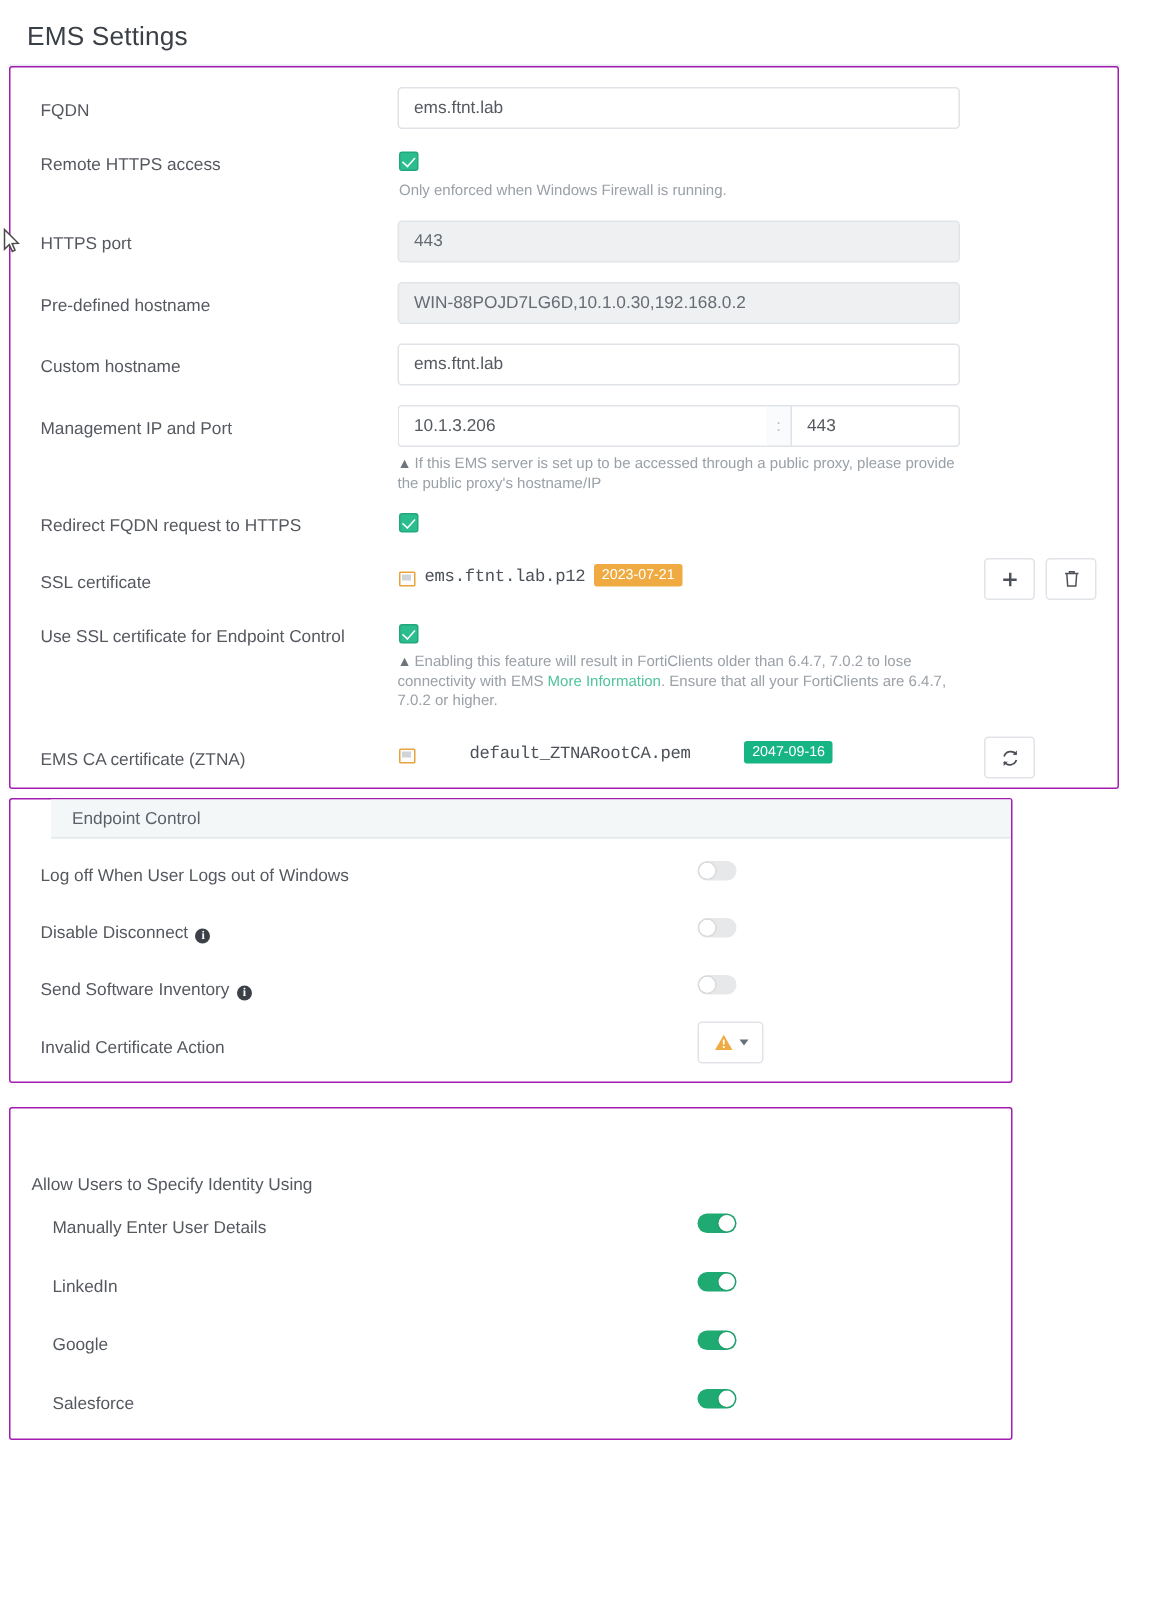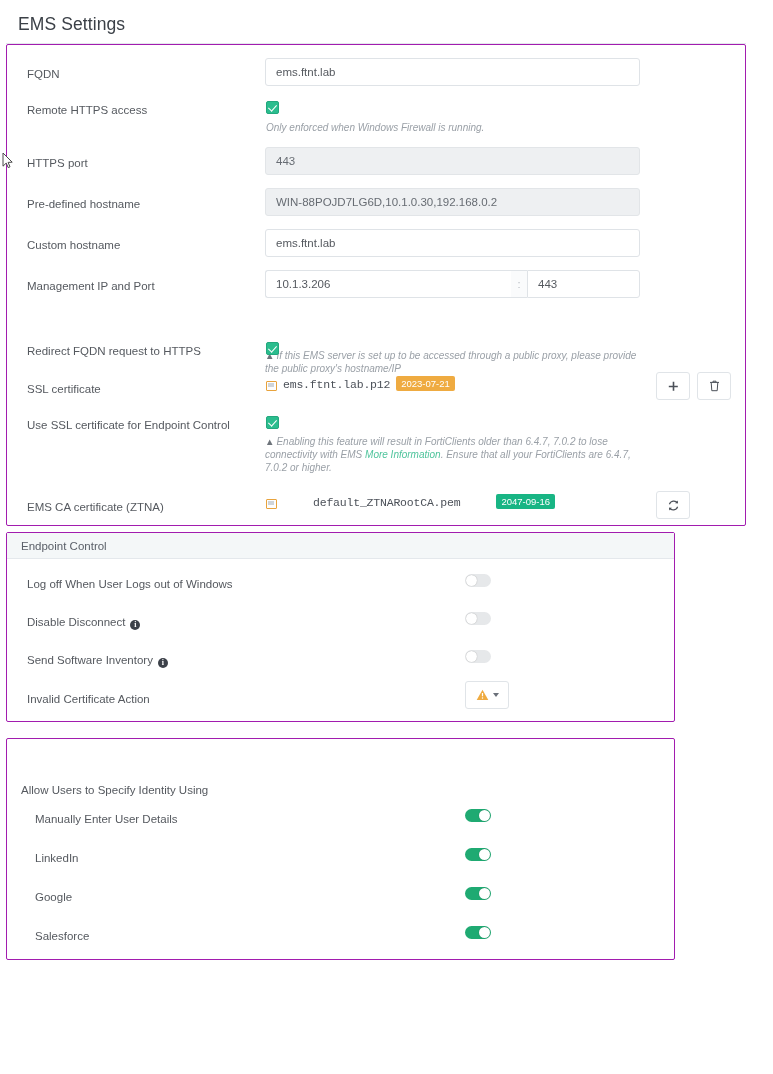--- a/index.html
+++ b/index.html
@@ -23,21 +23,21 @@
   }
 
   
   .panel {
     position: absolute;
     background: #ffffff;
     border: 1px solid #a21caf;
     border-radius: 2px;
   }
   #panel-ems     { left: 6px;  top: 44px;  width: 740px; height: 482px; }
-  #panel-epctl   { left: 6px;  top: 532px; width: 669px; height: 190px; }
+  #panel-epctl   { left: 6px;  top: 532px; width: 669px; height: 190px; padding-left: 27px; }
   #panel-ident   { left: 6px;  top: 738px; width: 669px; height: 222px; }
 
   .panel-header {
     height: 26px;
     background: #f4f7f8;
     border-bottom: 1px solid #e4e8ec;
     display: flex; align-items: center;
     padding-left: 14px;
     font-size: 11.5px;
     color: #5b6069;
@@ -87,21 +87,20 @@
     border-width: 0 1.8px 1.8px 0;
     transform: rotate(42deg);
   }
 
   
   .helper {
     position: absolute;
     font-size: 10px;
     color: #9aa0a7;
     line-height: 13px;
-    font-style: italic;
   }
   .warn-ico {
     color: #6e747b;
     font-size: 9.5px;
     margin-right: 2px;
   }
   .link { color: #4fc49c; }
 
   
   .cert-line { position: absolute; display: flex; align-items: flex-end; }
@@ -245,21 +244,21 @@
     <div class="lbl lbl-main" style="top:152px;">Pre-defined hostname</div>
     <div class="input disabled" style="left:258px; top:143px; width:375px;">WIN-88POJD7LG6D,10.1.0.30,192.168.0.2</div>
 
     <div class="lbl lbl-main" style="top:193px;">Custom hostname</div>
     <div class="input" style="left:258px; top:184px; width:375px;">ems.ftnt.lab</div>
 
     <div class="lbl lbl-main" style="top:234px;">Management IP and Port</div>
     <div class="input" style="left:258px; top:225px; width:246px; border-right:none; border-radius:3px 0 0 3px;">10.1.3.206</div>
     <div class="colon-sep" style="left:504px; top:225px;">:</div>
     <div class="input" style="left:520px; top:225px; width:113px; border-radius:0 3px 3px 0;">443</div>
-    <div class="helper" style="left:258px; top:258px; width:385px;margin-top:46px;">
+    <div class="helper" style="left:258px; top:258px; width:385px;">
       <span class="warn-ico">▲</span><span>If this EMS server is set up to be accessed through a public proxy, please provide the public proxy's hostname/IP</span>
     </div>
 
     <div class="lbl lbl-main" style="top:299px;">Redirect FQDN request to HTTPS</div>
     <div class="cbx" style="left:259px; top:297px;"></div>
 
     <div class="lbl lbl-main" style="top:337px;">SSL certificate</div>
     <div class="cert-line" style="left:259px; top:331px;">
       <span class="cert-ico"></span>
       <span class="cert-name">ems.ftnt.lab.p12</span>

